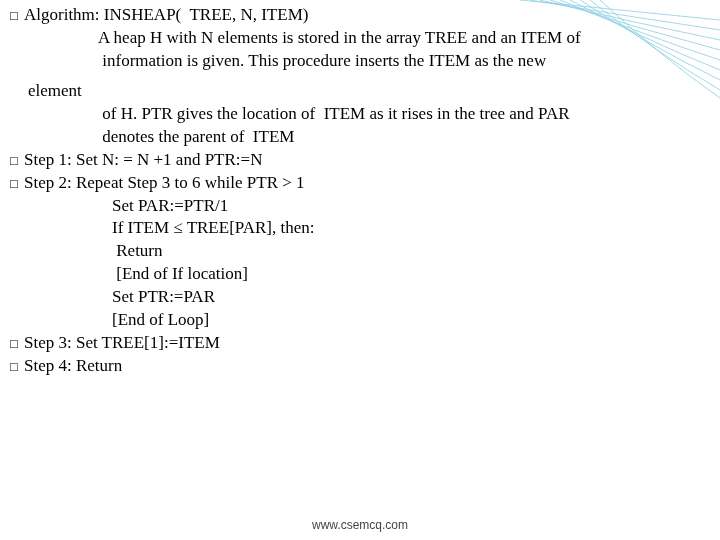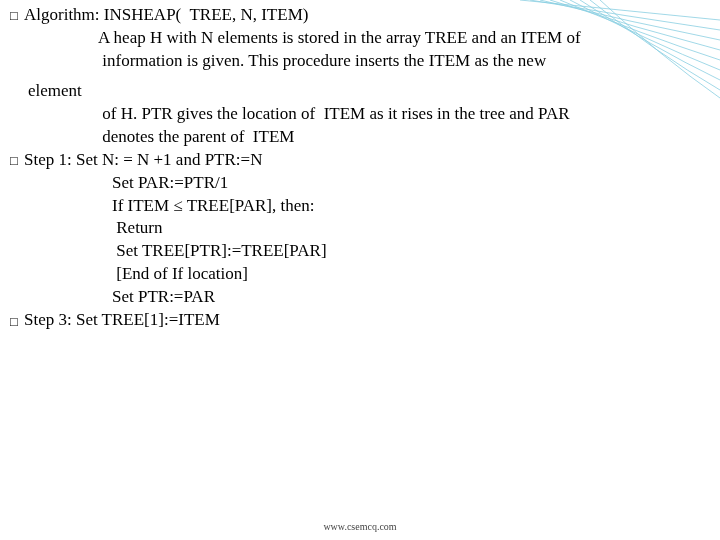--- a/index.html
+++ b/index.html
@@ -39,23 +39,23 @@
   }
   .indent1 { padding-left: 88px; }
   .indent0b { padding-left: 18px; margin-top: 7px; }
   .indent2 { padding-left: 102px; }
   .footer {
     position: absolute;
     bottom: 8px;
     left: 0;
     width: 100%;
     text-align: center;
-    font-size: 10px;
+    font-size: 12px;
     color: #444;
-    font-family: Liberation Serif, serif;
+    font-family: Liberation Sans, sans-serif;
   }
 </style>
 </head>
 <body>
 
 <svg class="corner-deco" viewBox="0 0 260 100">
   <g stroke="#2aa7c9" stroke-width="0.8" fill="none" opacity="0.55">
     <path d="M60 0 Q160 10 260 20"></path>
     <path d="M70 0 Q165 16 260 30"></path>
     <path d="M80 0 Q170 22 260 40"></path>
@@ -73,26 +73,28 @@
   <div class="line"><span class="bullet">□ </span><span class="header-text">Algorithm: INSHEAP(  TREE, N, ITEM)</span></div>
 
   <div class="line indent1">A heap H with N elements is stored in the array TREE and an ITEM of</div>
   <div class="line indent1"> information is given. This procedure inserts the ITEM as the new</div>
   <div class="line indent0b">element</div>
   <div class="line indent1"> of H. PTR gives the location of  ITEM as it rises in the tree and PAR</div>
   <div class="line indent1"> denotes the parent of  ITEM</div>
 
   <div class="line"><span class="bullet">□ </span><span>Step 1: Set N: = N +1 and PTR:=N</span></div>
 
+  <div class="line"><span class="bullet">□ </span><span>Step 2: Repeat Step 3 to 6 while PTR &gt; 1</span></div>
 
   <div class="line indent2">Set PAR:=PTR/1</div>
   <div class="line indent2">If ITEM ≤ TREE[PAR], then:</div>
   <div class="line indent2"> Return</div>
-  <div class="line indent2"> Set TREE[PTR]:=TREE[PAR]</div>
   <div class="line indent2"> [End of If location]</div>
   <div class="line indent2">Set PTR:=PAR</div>
+  <div class="line indent2">[End of Loop]</div>
 
   <div class="line"><span class="bullet">□ </span><span>Step 3: Set TREE[1]:=ITEM</span></div>
 
+  <div class="line"><span class="bullet">□ </span><span>Step 4: Return</span></div>
 
 </div>
 
 <div class="footer">www.csemcq.com</div>
 
 </body></html>

